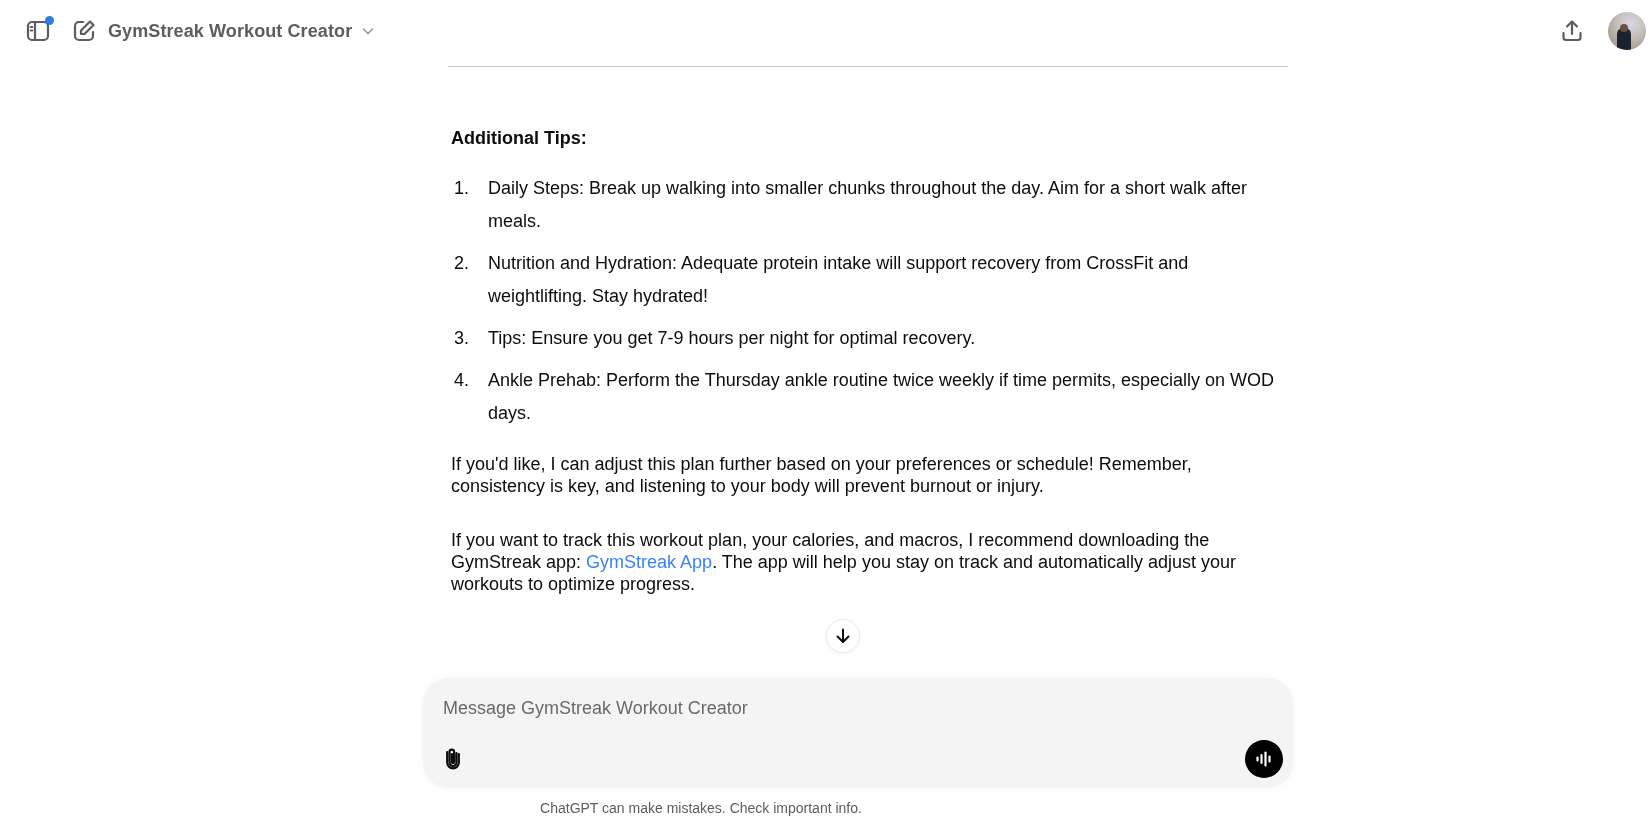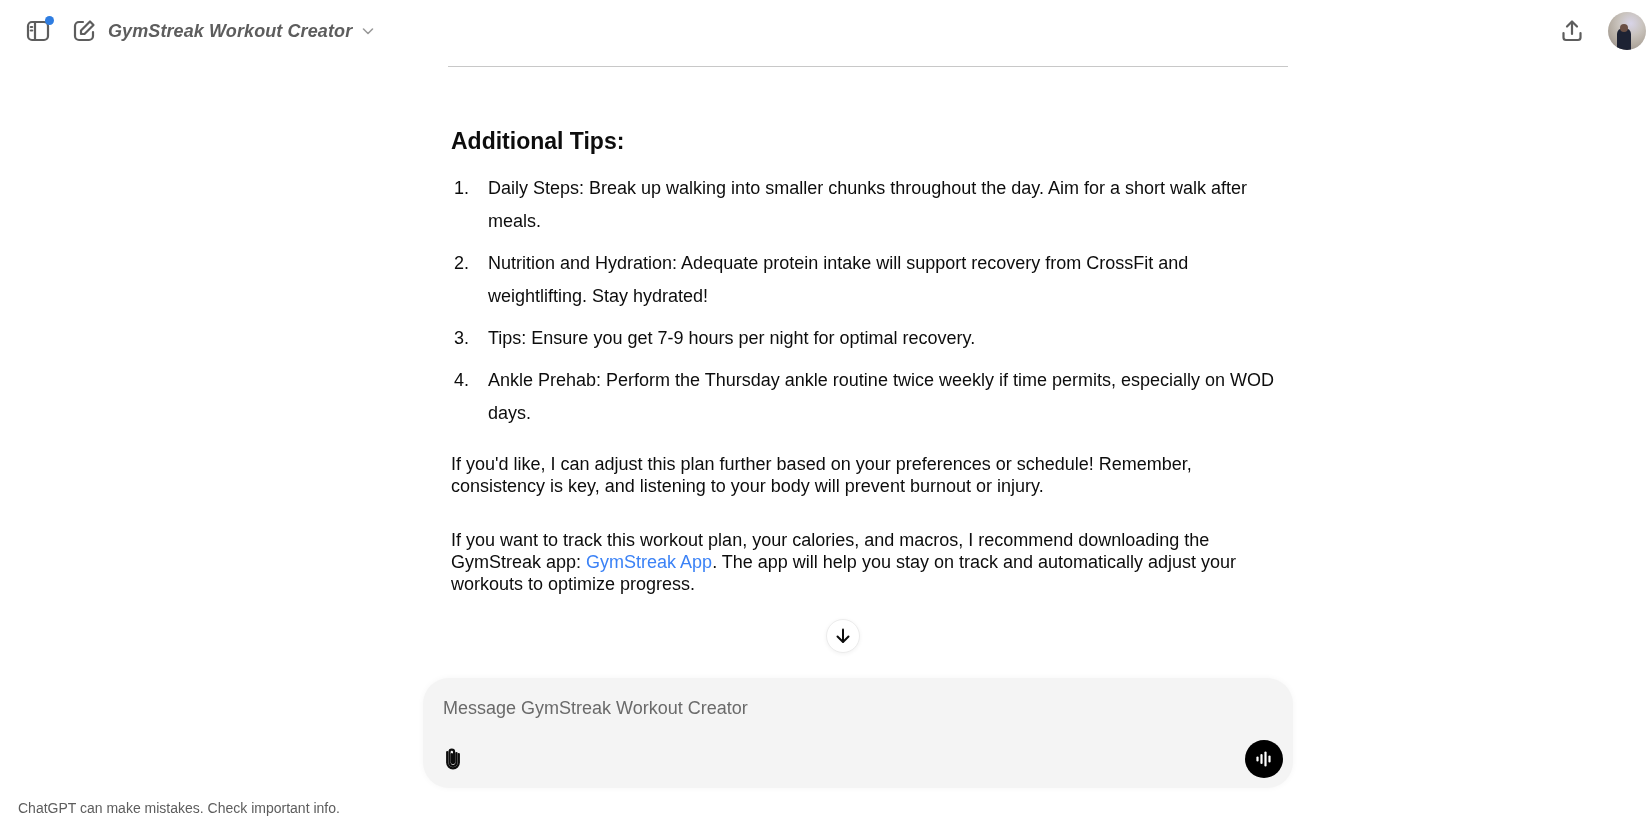--- a/index.html
+++ b/index.html
@@ -3,21 +3,21 @@
   <meta charset="utf-8">
   <style>
     * { box-sizing: border-box; margin: 0; padding: 0; }
     html, body {
       width: 1650px; height: 824px; overflow: hidden;
       background: #ffffff;
       font-family: "Liberation Sans", "DejaVu Sans", sans-serif;
       color: #0d0d0d;
     }
     .topbar {
-      position: absolute; top: 0; left: 0; right: 4px; height: 62px; font-style: italic;
+      position: absolute; top: 0; left: 0; right: 4px; height: 62px;
     }
     .icon-btn {
       position: absolute; display: flex; align-items: center; justify-content: center;
       width: 36px; height: 36px; border-radius: 8px; cursor: pointer;
     }
     .sidebar-toggle { left: 20px; top: 13px; }
     .new-chat { left: 66px; top: 13px; }
     .notif-dot {
       position: absolute; top: 3px; right: 2px; width: 9px; height: 9px;
       border-radius: 50%; background: #2f7de1;
@@ -43,21 +43,21 @@
     }
 
     .content {
       position: absolute; left: 448px; top: 0; width: 840px;
     }
     .divider {
       position: absolute; top: 66px; left: 0; width: 840px; height: 1px; background: #c8c8c8;
     }
     h3.section-title {
       position: absolute; top: 128px; left: 3px;
-      font-size: 23px; font-weight: bold; color: #0d0d0d;
+      font-size: 18px; font-weight: bold; color: #0d0d0d;
     }
     ol.tips {
       position: absolute; top: 172px; left: 0; width: 840px; list-style: none;
     }
     ol.tips li {
       position: relative; padding-left: 40px; font-size: 18px; line-height: 33px;
       margin-bottom: 9px; color: #0d0d0d;
     }
     ol.tips li .num {
       position: absolute; left: 6px; top: 0; color: #0d0d0d;
@@ -87,21 +87,21 @@
       font-family: "Liberation Sans", "DejaVu Sans", sans-serif; font-size: 18px; color: #0d0d0d;
     }
     .composer-input::placeholder { color: #6a6a6a; }
     .attach-btn { position: absolute; left: 14px; top: 64px; width: 32px; height: 32px;
       display: flex; align-items: center; justify-content: center; cursor: pointer; }
     .voice-btn {
       position: absolute; left: 822px; top: 62px; width: 38px; height: 38px; border-radius: 50%;
       background: #000000; display: flex; align-items: center; justify-content: center; cursor: pointer;
     }
     .footer-note {
-      position: absolute; top: 800px; left: 0; width: 1366px; text-align: left;
+      position: absolute; top: 800px; left: 0; width: 1366px; text-align: center;
       font-size: 14px; color: #5d5d5d;
     }
     .footer-note span { position: relative; left: 18px; }
   </style>
 </head>
 <body>
 
 <div class="topbar">
   <div class="icon-btn sidebar-toggle">
     <svg width="26" height="26" viewBox="0 0 26 26" fill="none" stroke="#5d5d5d" stroke-width="2.2" stroke-linecap="round" stroke-linejoin="round">

